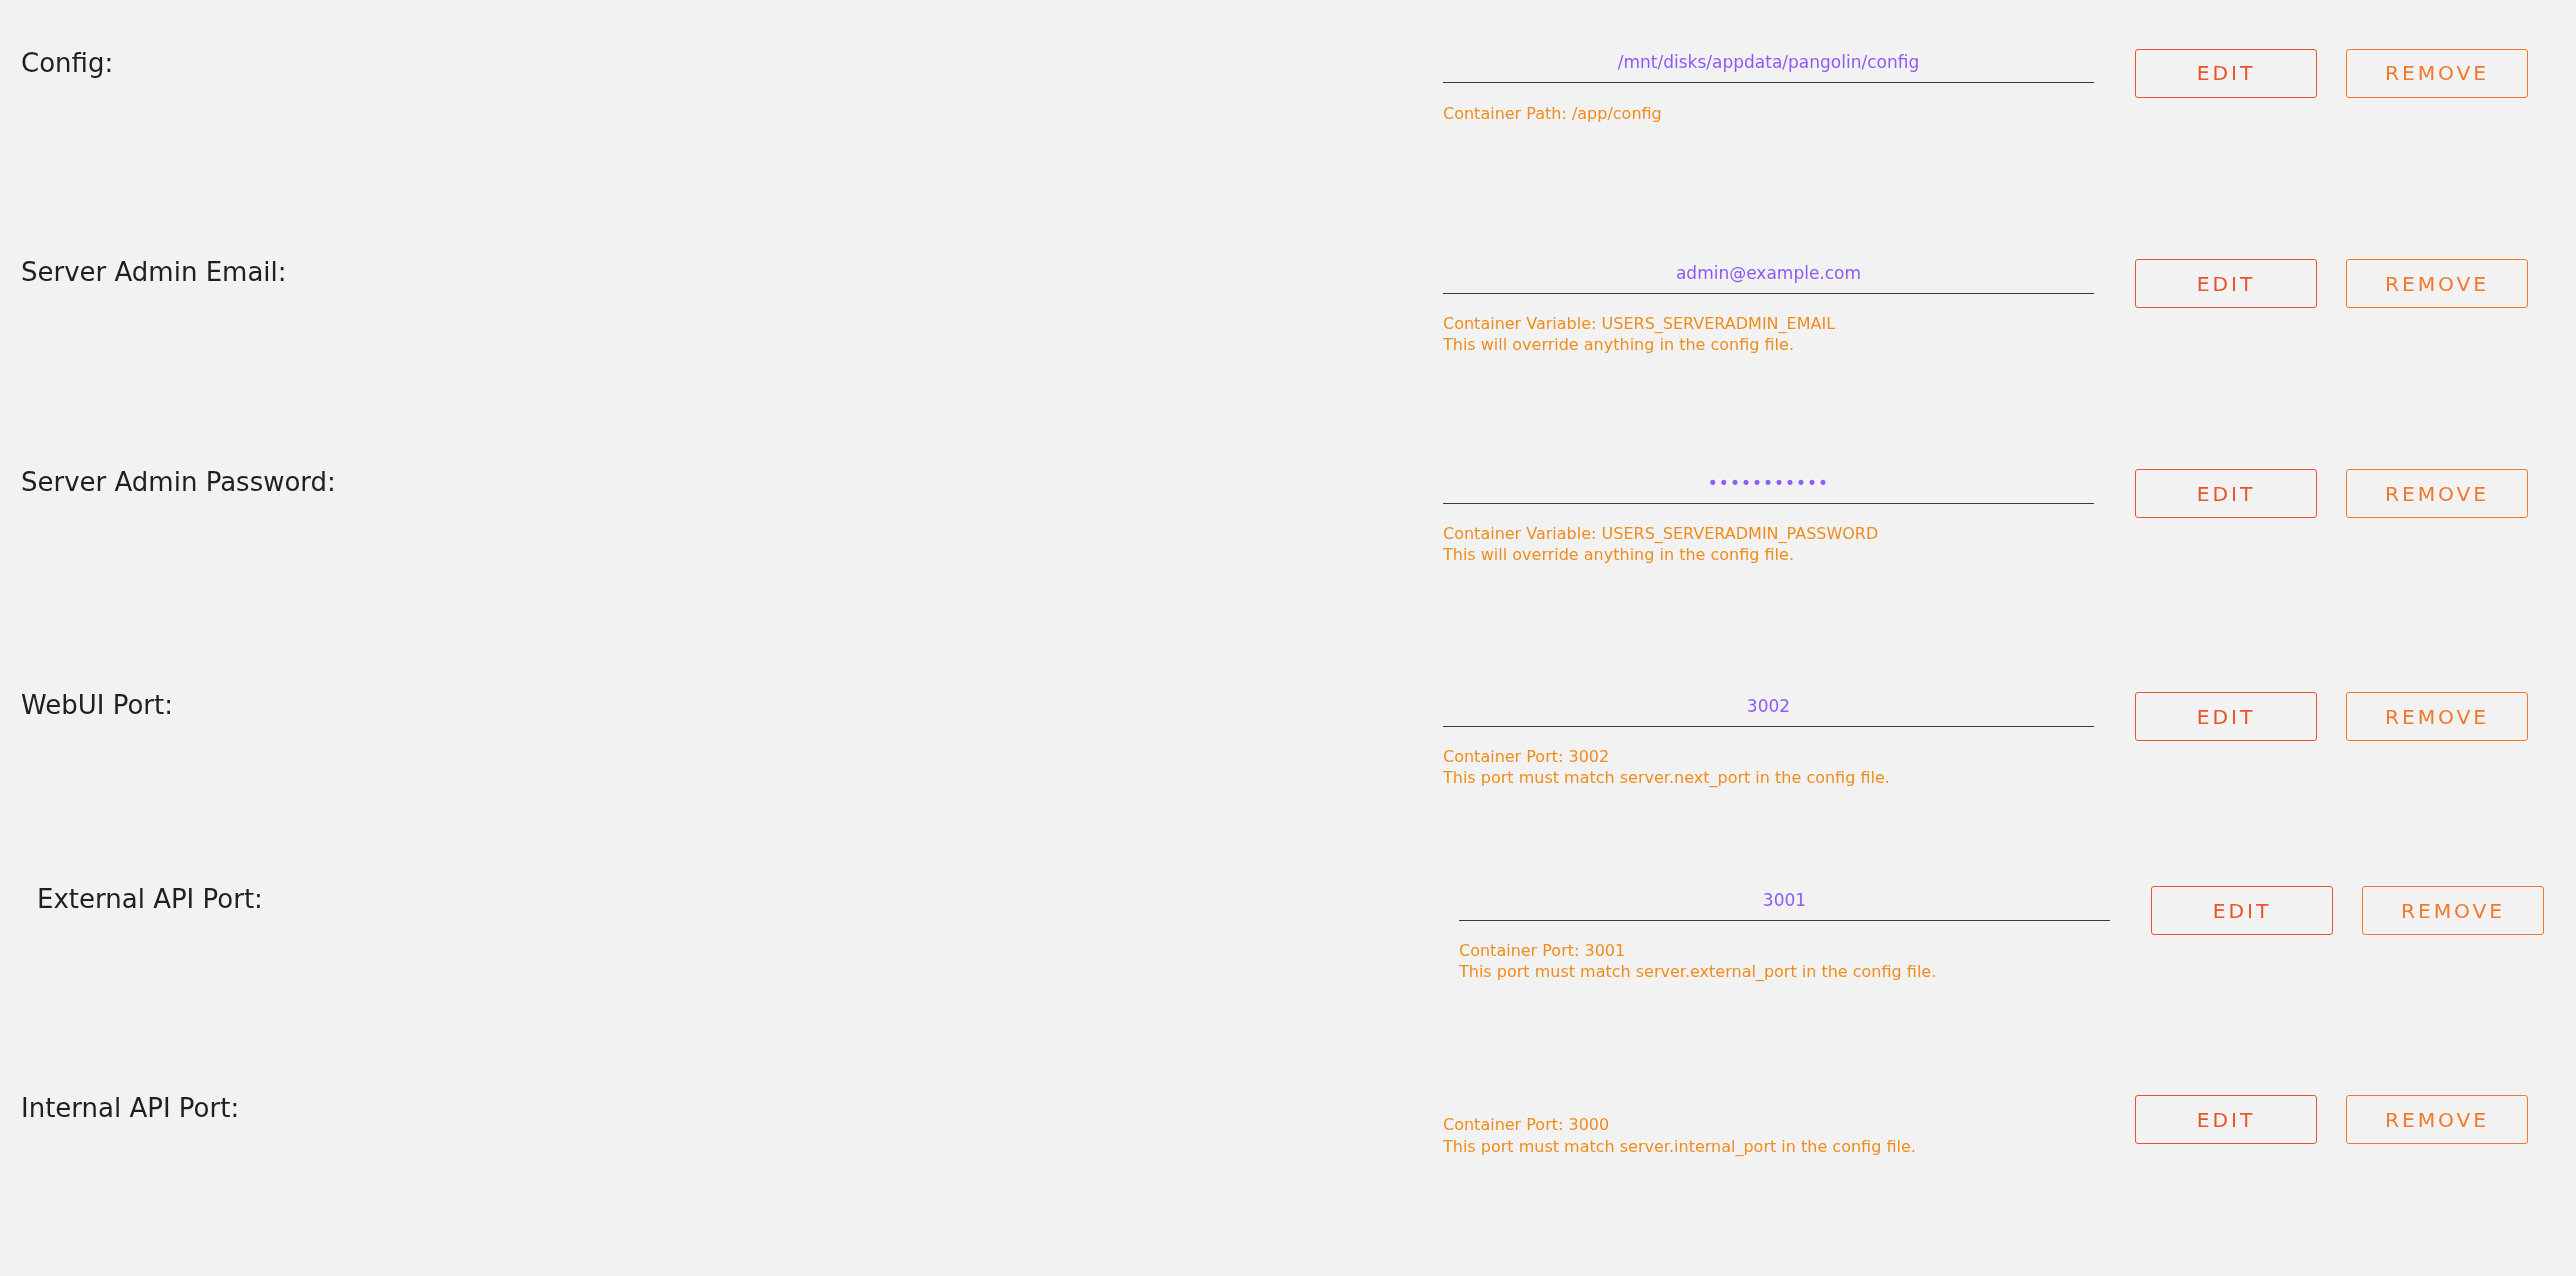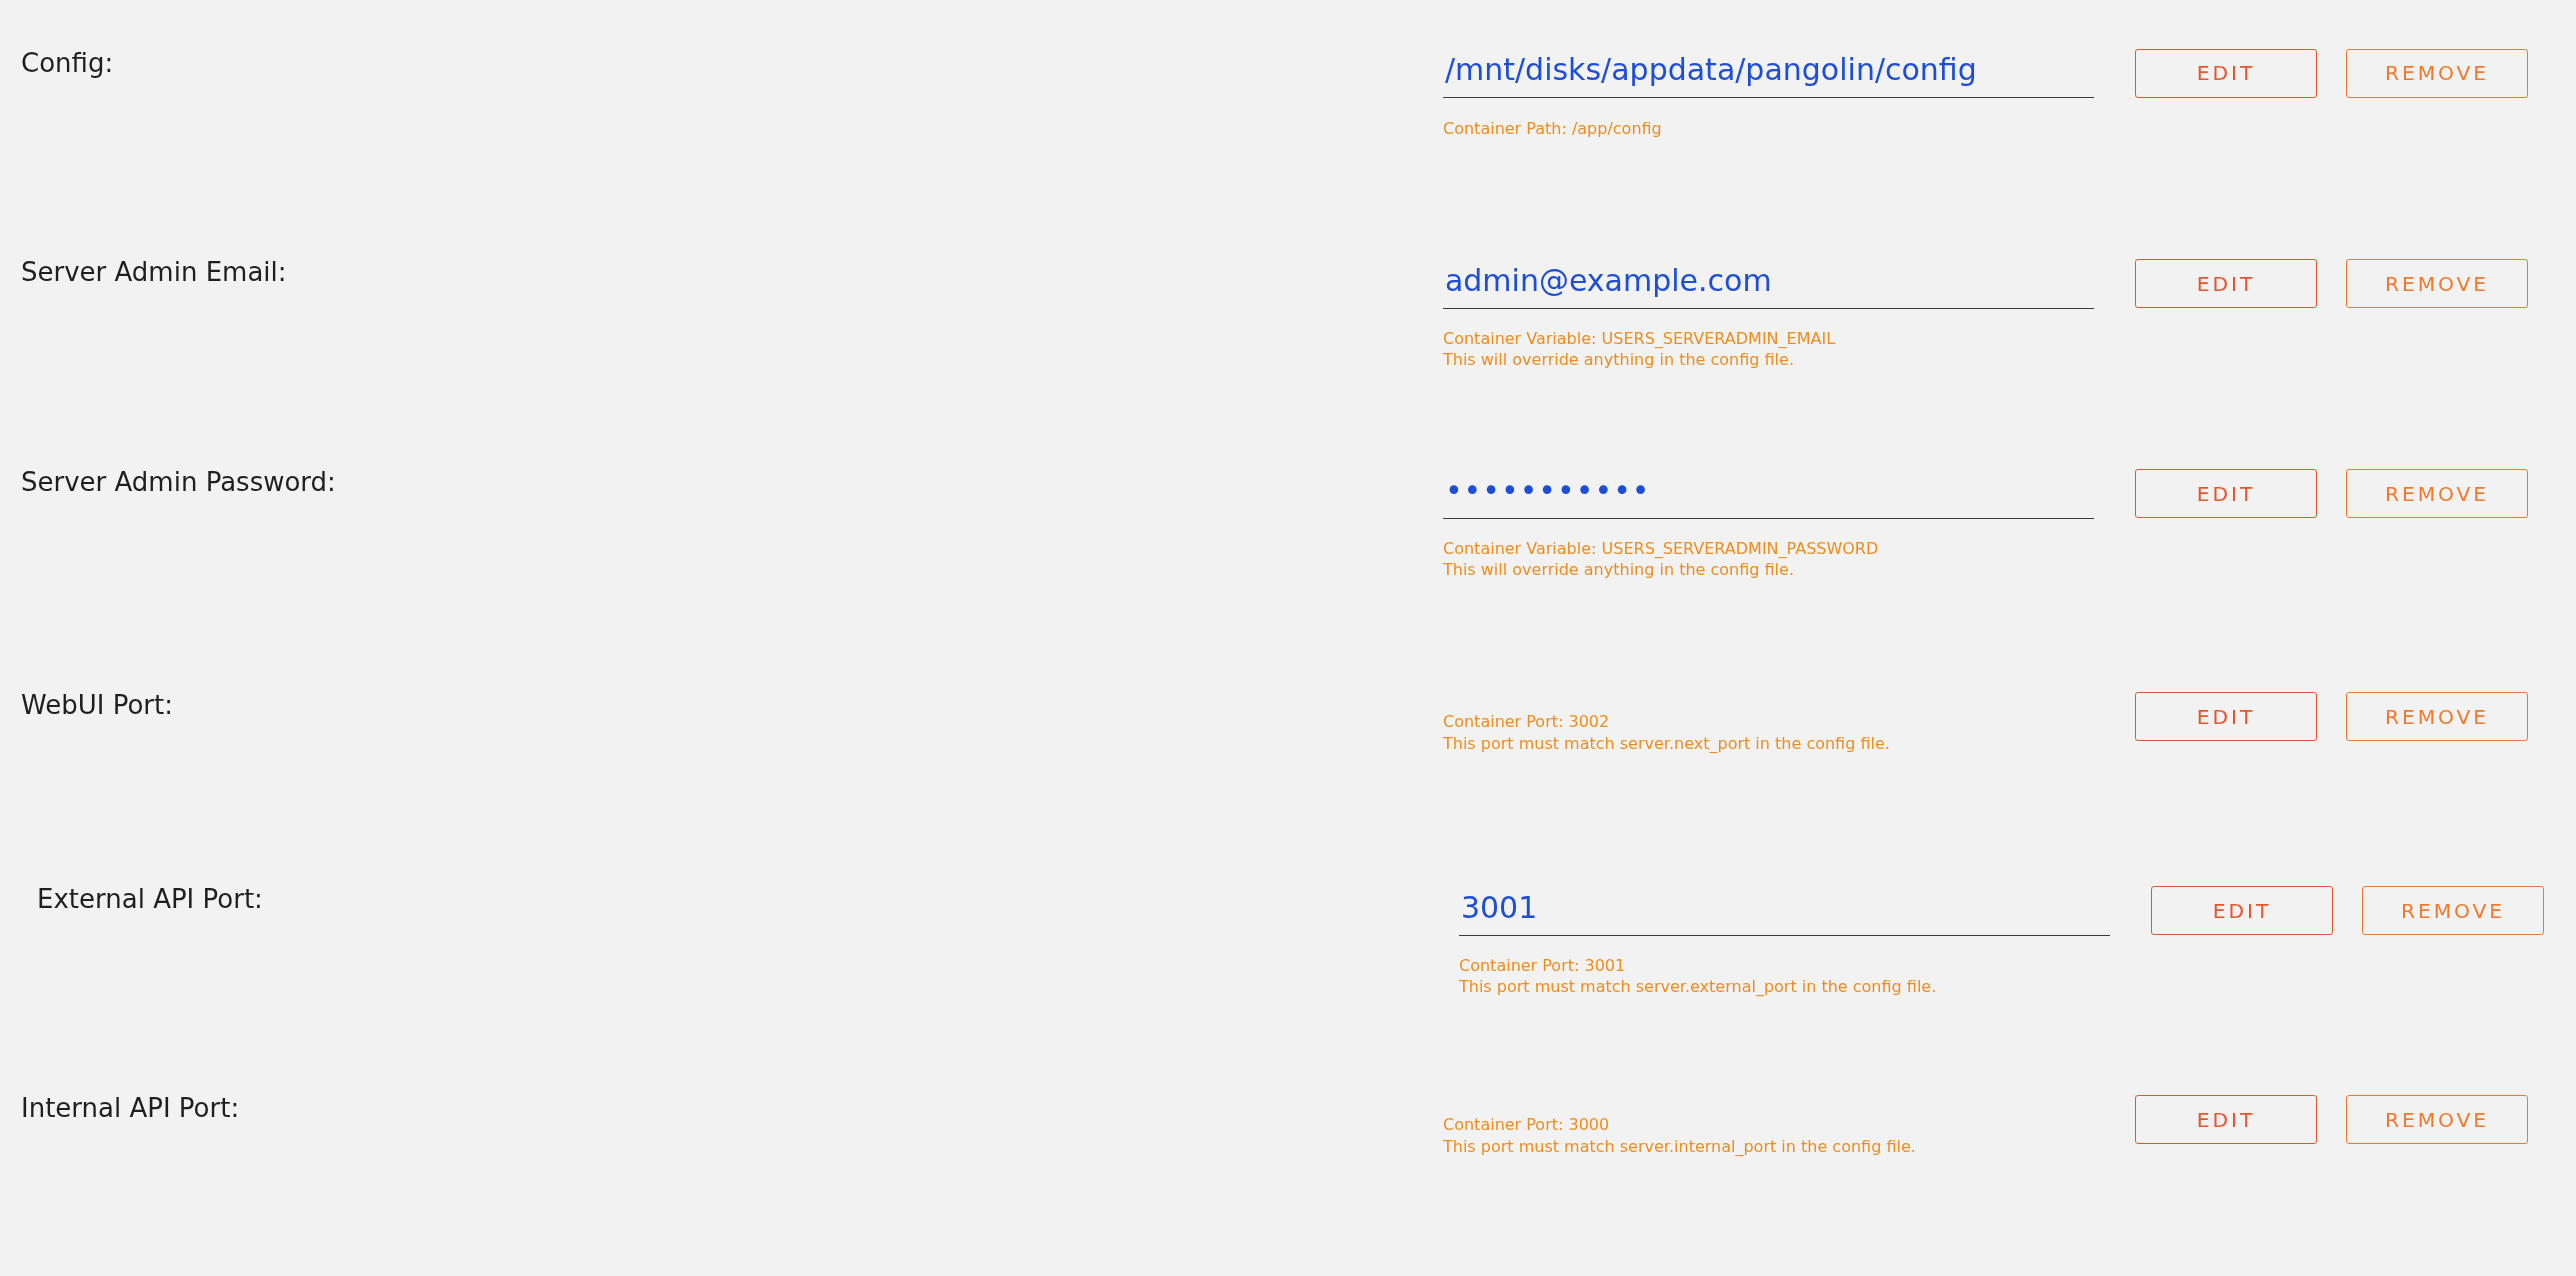--- a/index.html
+++ b/index.html
@@ -54,25 +54,26 @@
     box-sizing: border-box;
   }
 
   .field-input {
     width: 651px;
     box-sizing: border-box;
     border: none;
     border-bottom: 1.9px solid #3a3a3a;
     background: transparent;
     font-family: "DejaVu Sans", sans-serif;
-    font-size: 30px;
-    color: #1d4ed8;
+    font-size: 17px;
+    color: #8b5cf6;
     padding: 3.9px 1.9px 9.7px 1.9px;
     outline: none;
     display: block;
+    text-align: center;
   }
   .field-input.password {
     letter-spacing: 1px;
   }
 
   .hint {
     margin-top: 19.4px;
     font-size: 16px;
     line-height: 1.32;
     color: #ef8c1c;
@@ -175,20 +176,21 @@
         <div class="btn edit">EDIT</div>
         <div class="btn remove">REMOVE</div>
       </div>
     </div>
   </div>
 
   <div class="row" id="row-webui">
     <div class="label-col">WebUI Port:</div>
     <div class="control-col">
       <div class="field">
+        <input class="field-input" type="text" value="3002" style="">
         <div class="hint">
           <div>Container Port: 3002</div>
           <div>This port must match server.next_port in the config file.</div>
         </div>
       </div>
       <div class="btns">
         <div class="btn edit">EDIT</div>
         <div class="btn remove">REMOVE</div>
       </div>
     </div>

